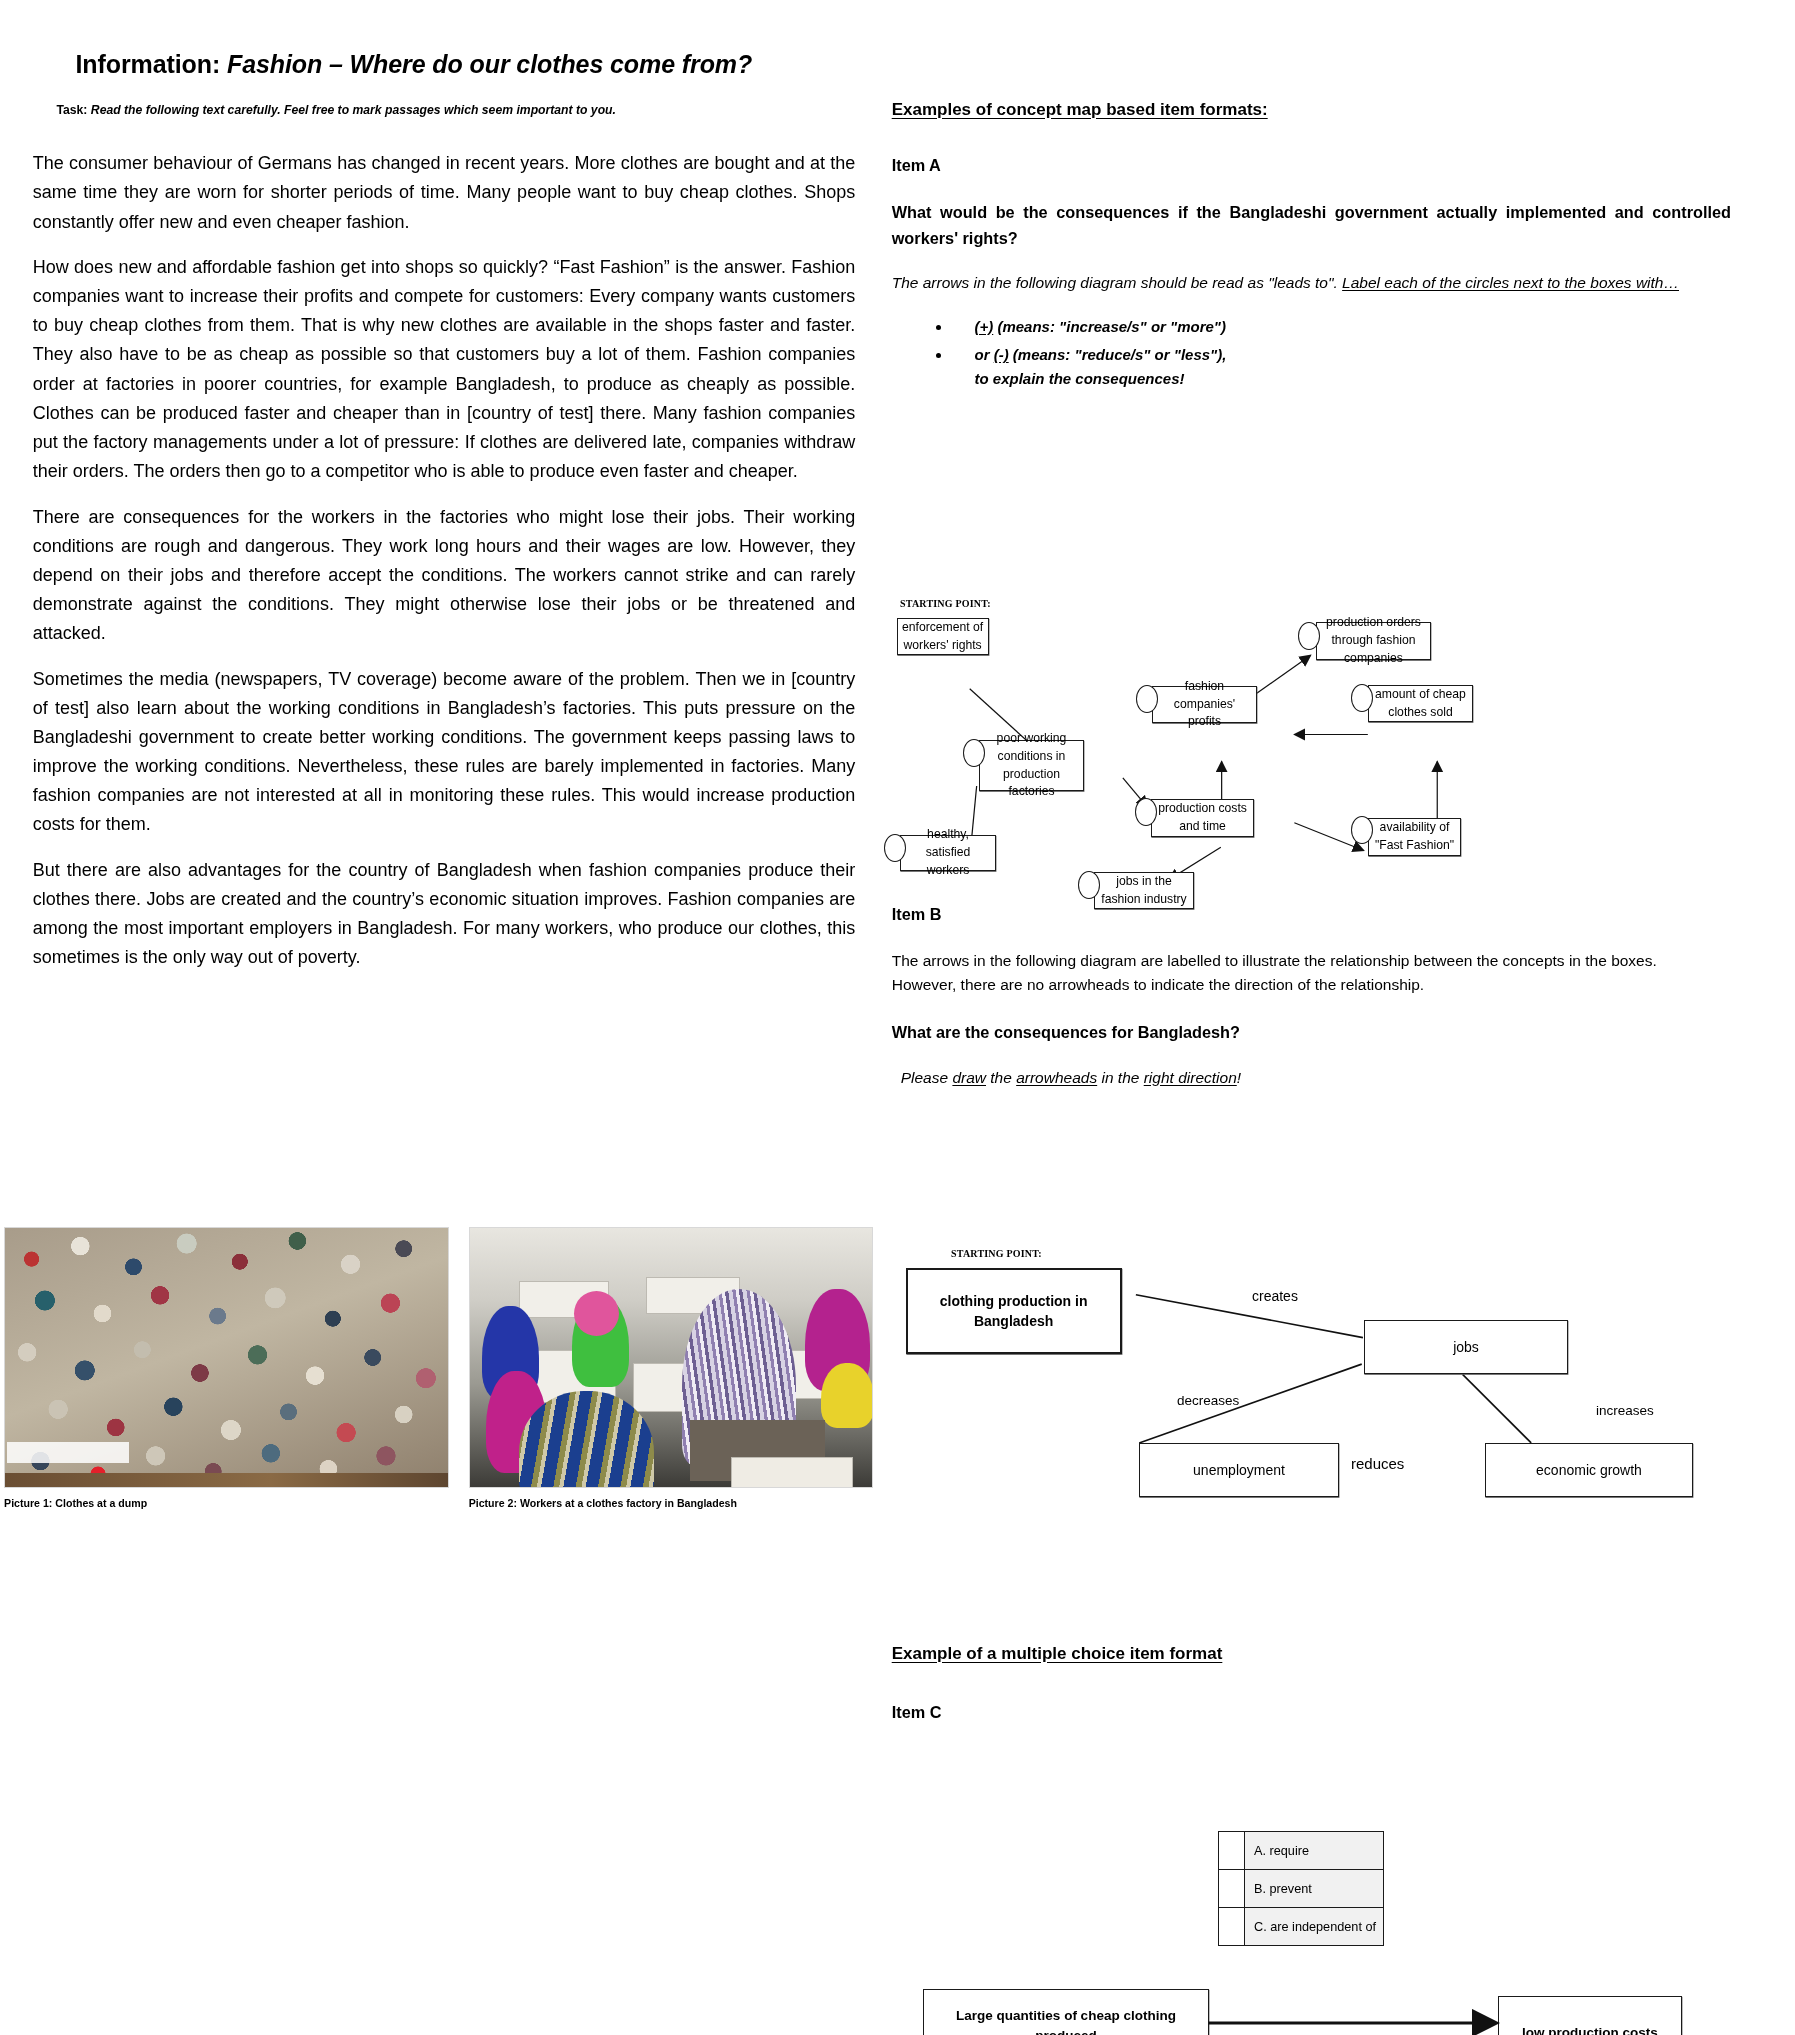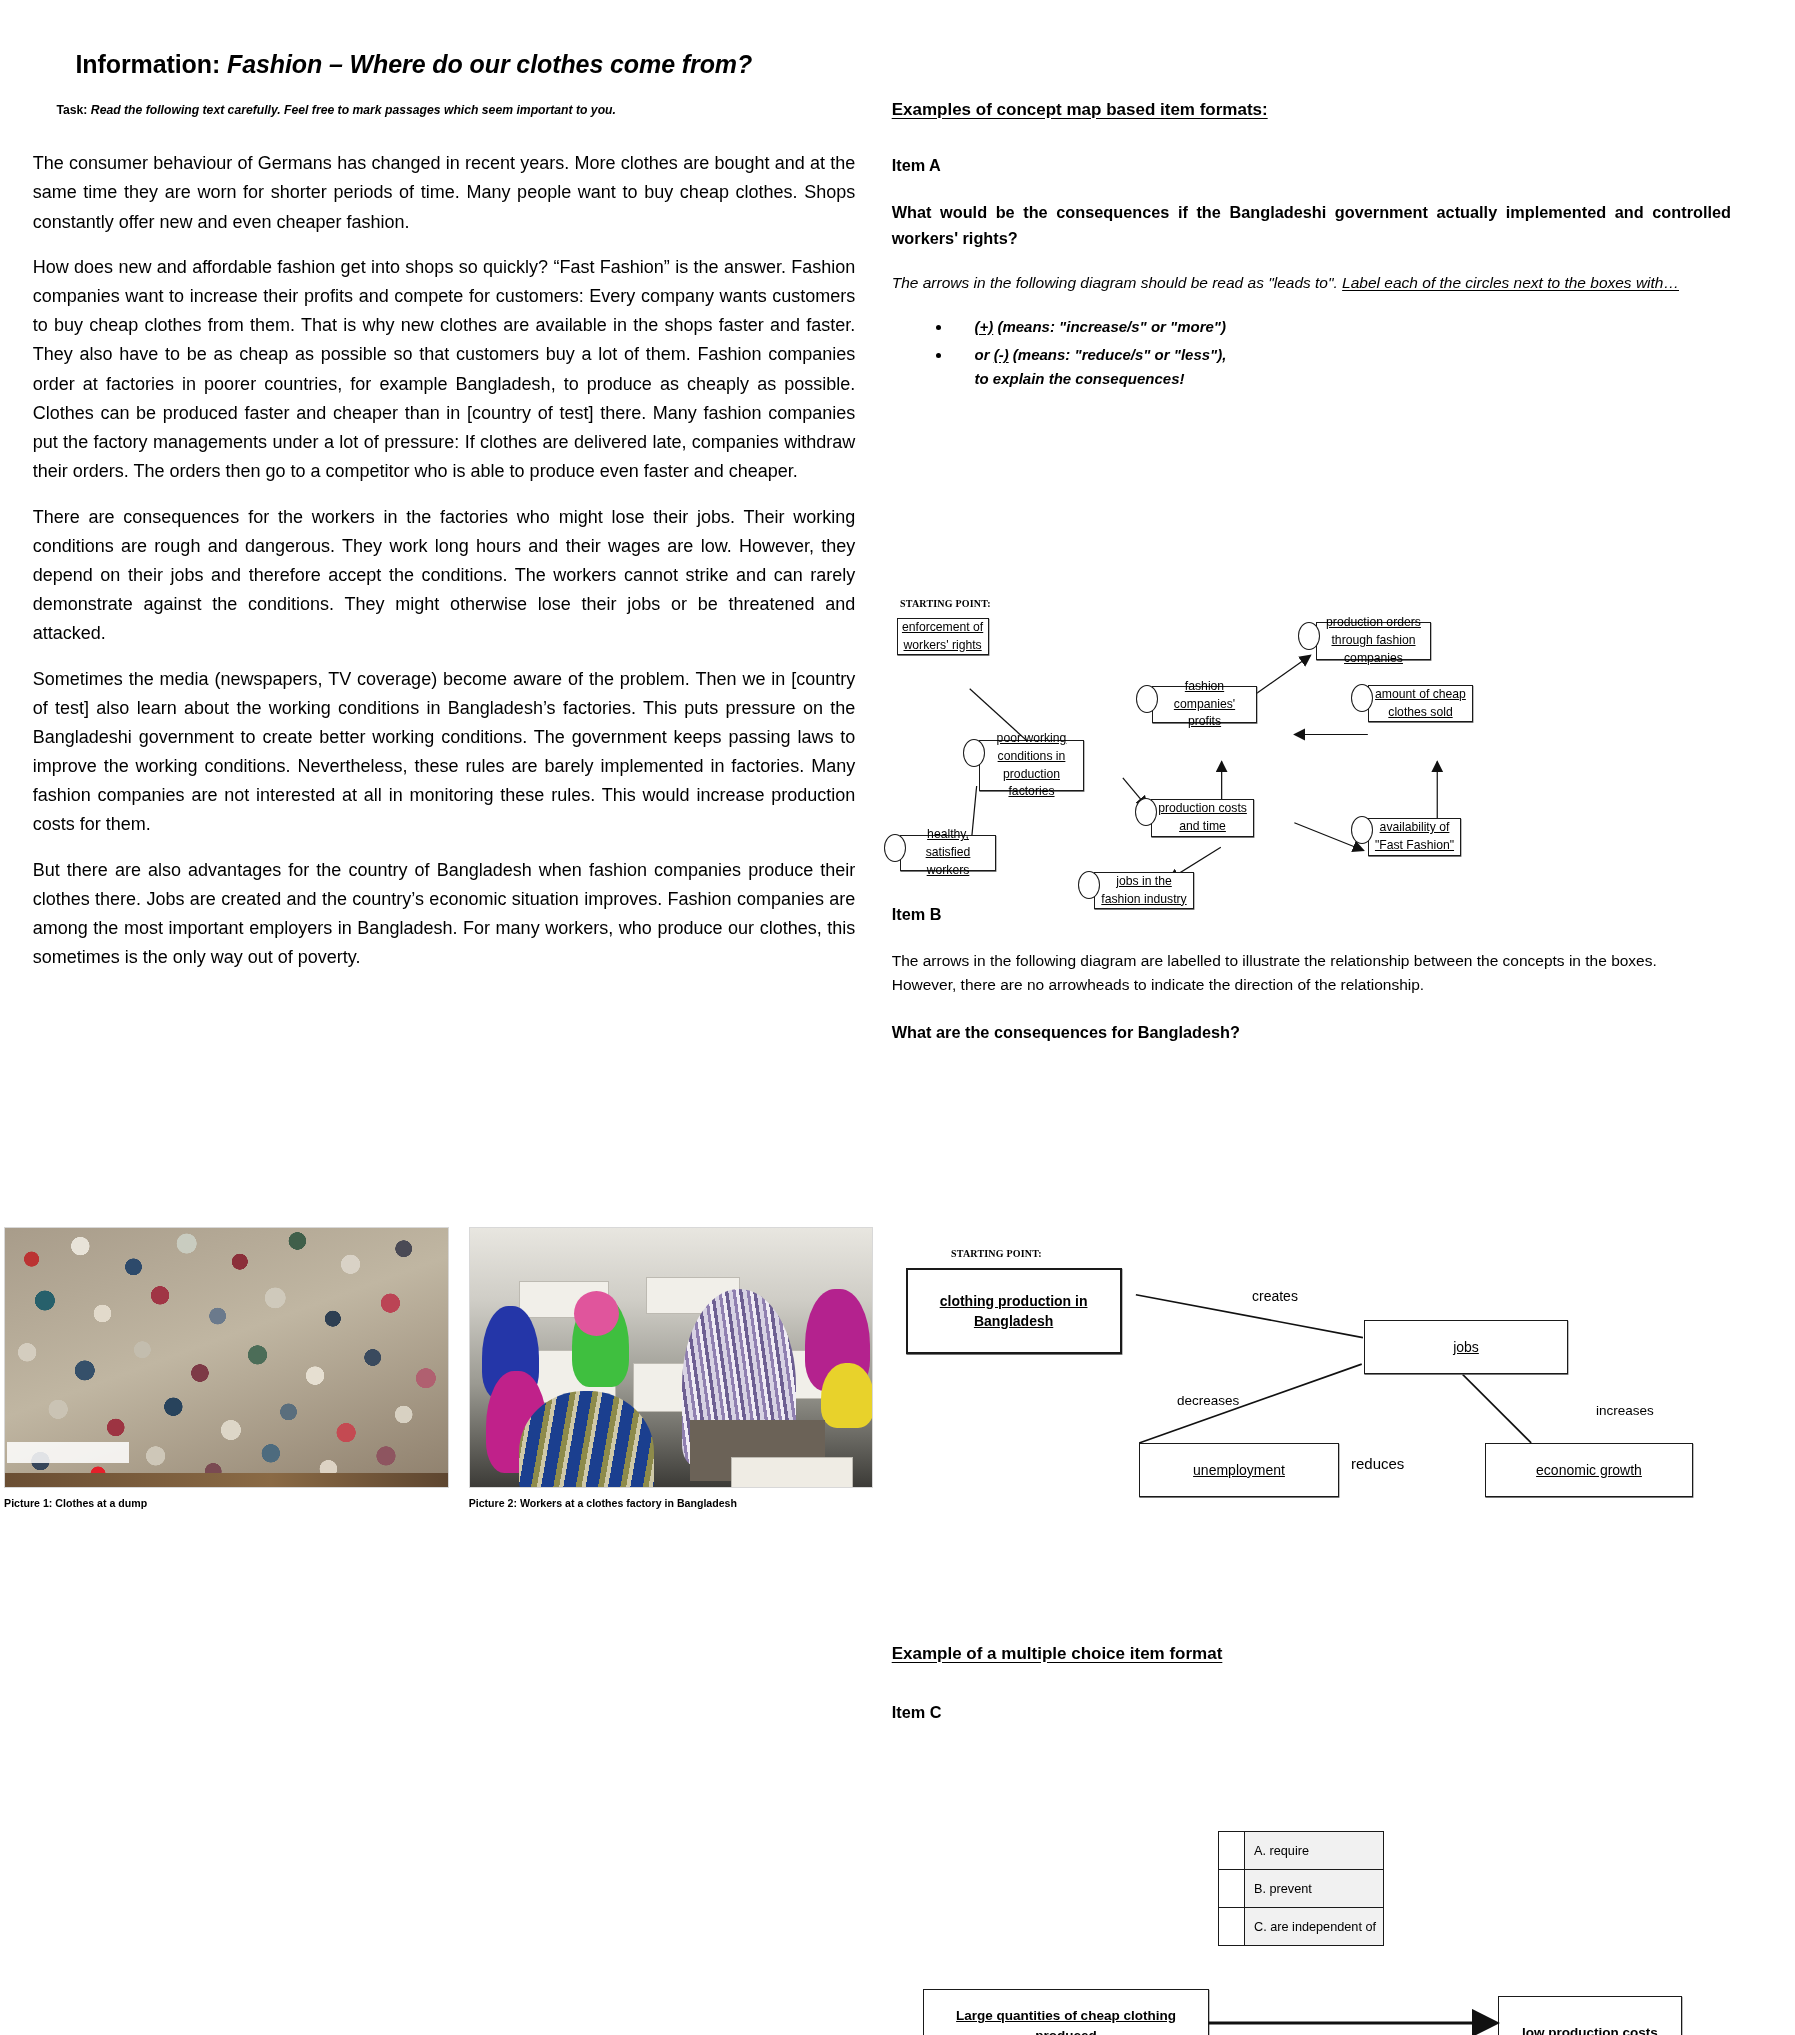--- a/index.html
+++ b/index.html
@@ -205,21 +205,20 @@
     background: #fff;
     display: flex;
     align-items: center;
     justify-content: center;
     text-align: center;
     font-size: 12.2px;
     line-height: 1.45;
     padding: 1.6px 3.3px;
     box-shadow: 0.4px 0.8px 0 #555;
     z-index: 2;
-    text-decoration: underline;
   }
   .dcirc {
     position: absolute;
     border: 0.8px solid #1a1a1a;
     background: #fff;
     border-radius: 50%;
     z-index: 3;
   }
   .startlab {
     position: absolute;
@@ -381,20 +380,21 @@
       <div class="dbox" style="left:14px; top:335px; width:96px; height:36px;">healthy, satisfied workers</div>
 
       <div class="dcirc" style="left:192px; top:371px; width:22px; height:28px;"></div>
       <div class="dbox" style="left:208px; top:372px; width:100px; height:37px;">jobs in the fashion industry</div>
     </div>
 
     <div style="position:absolute; left:0; top:870px; width:882px;">
       <div class="item-head">Item B</div>
       <div class="plain" style="margin-top:24.5px;">The arrows in the following diagram are labelled to illustrate the relationship between the concepts in the boxes. However, there are no arrowheads to indicate the direction of the relationship.</div>
       <div class="q-bold" style="margin-top:21px;">What are the consequences for Bangladesh?</div>
+      <div class="q-italic" style="margin-top:20.4px; margin-left:14.7px;"><span>Please </span><span class="u">draw</span><span> the </span><span class="u">arrowheads</span><span> in the </span><span class="u">right direction</span><span>!</span></div>
     </div>
 
     <div class="diagram" style="position:absolute; left:0; top:1184px; width:882px; height:229px;">
       <svg class="dsvg" width="882" height="229" viewBox="0 0 2160 560">
 
         <line x1="612" y1="185" x2="1168" y2="290" stroke="#111" stroke-width="4"></line>
 
         <line x1="1165" y1="355" x2="620" y2="548" stroke="#111" stroke-width="4"></line>
 
         <line x1="1412" y1="380" x2="1580" y2="548" stroke="#111" stroke-width="4"></line>

